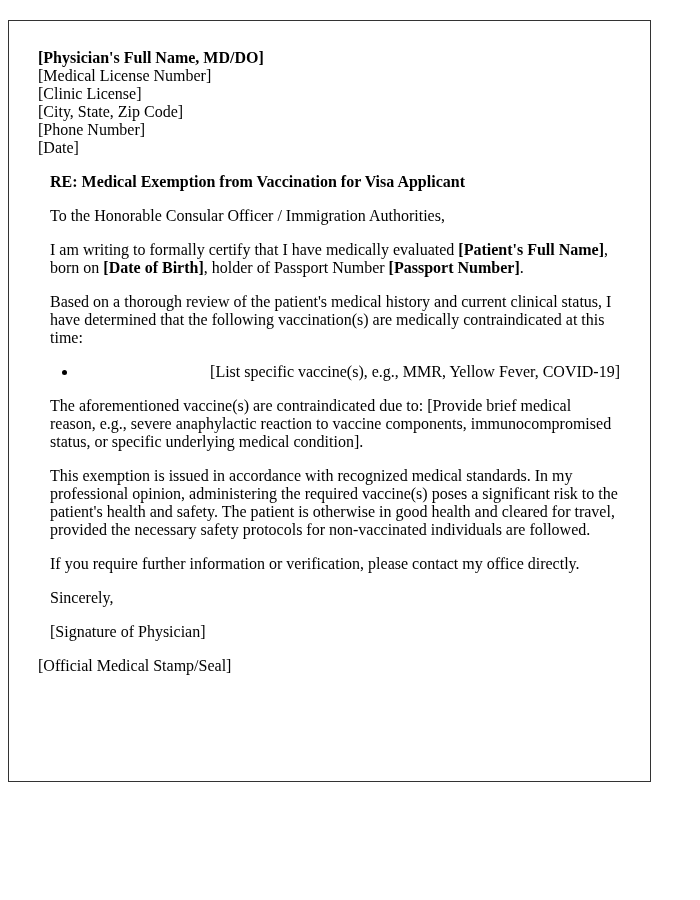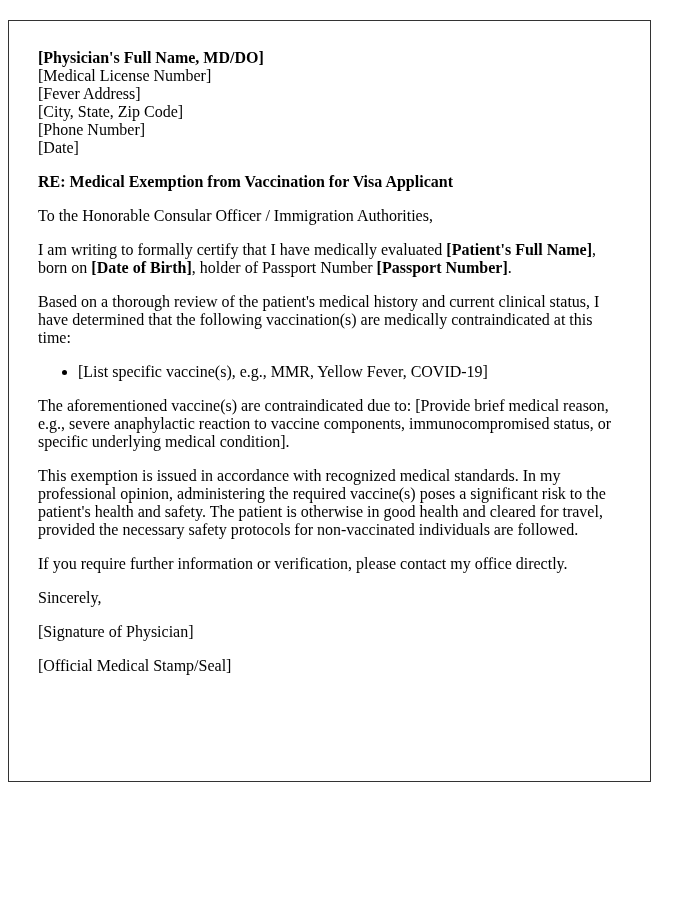--- a/index.html
+++ b/index.html
@@ -20,52 +20,53 @@
     position: absolute;
     left: 8px;
     top: 20px;
     width: 582px;
     height: 720px;
     border: 1px solid #333333;
     padding: 28px 30px 12px 29px;
     box-sizing: content-box;
   }
   p {
-    margin: 0 0 16px 0;
+    margin: 0 0 16px 12px;
   }
   .block {
     margin: 0 0 16px 0;
   }
   .line {
     display: block;
   }
   b, .bold {
     font-weight: bold;
   }
   ul {
     margin: 0 0 16px 0;
     padding-left: 40px;
+    text-align: right;
   }
   li {
     margin: 0;
   }
   .section-head {
     display: block;
     font-weight: bold;
   }
 </style>
 </head>
 <body>
 
 <div class="letter">
 
   <div class="block">
     <span class="line bold">[Physician's Full Name, MD/DO]</span>
     <span class="line">[Medical License Number]</span>
-    <span class="line">[Fever Address]</span>
+    <span class="line">[Clinic License]</span>
     <span class="line">[City, State, Zip Code]</span>
     <span class="line">[Phone Number]</span>
     <span class="line">[Date]</span>
   </div>
 
   <p class="bold">RE: Medical Exemption from Vaccination for Visa Applicant</p>
 
   <p>To the Honorable Consular Officer / Immigration Authorities,</p>
 
   <p><span>I am writing to formally certify that I have medically evaluated </span><b>[Patient's Full Name]</b><span>, born on </span><b>[Date of Birth]</b><span>, holder of Passport Number </span><b>[Passport Number]</b><span>.</span></p>

